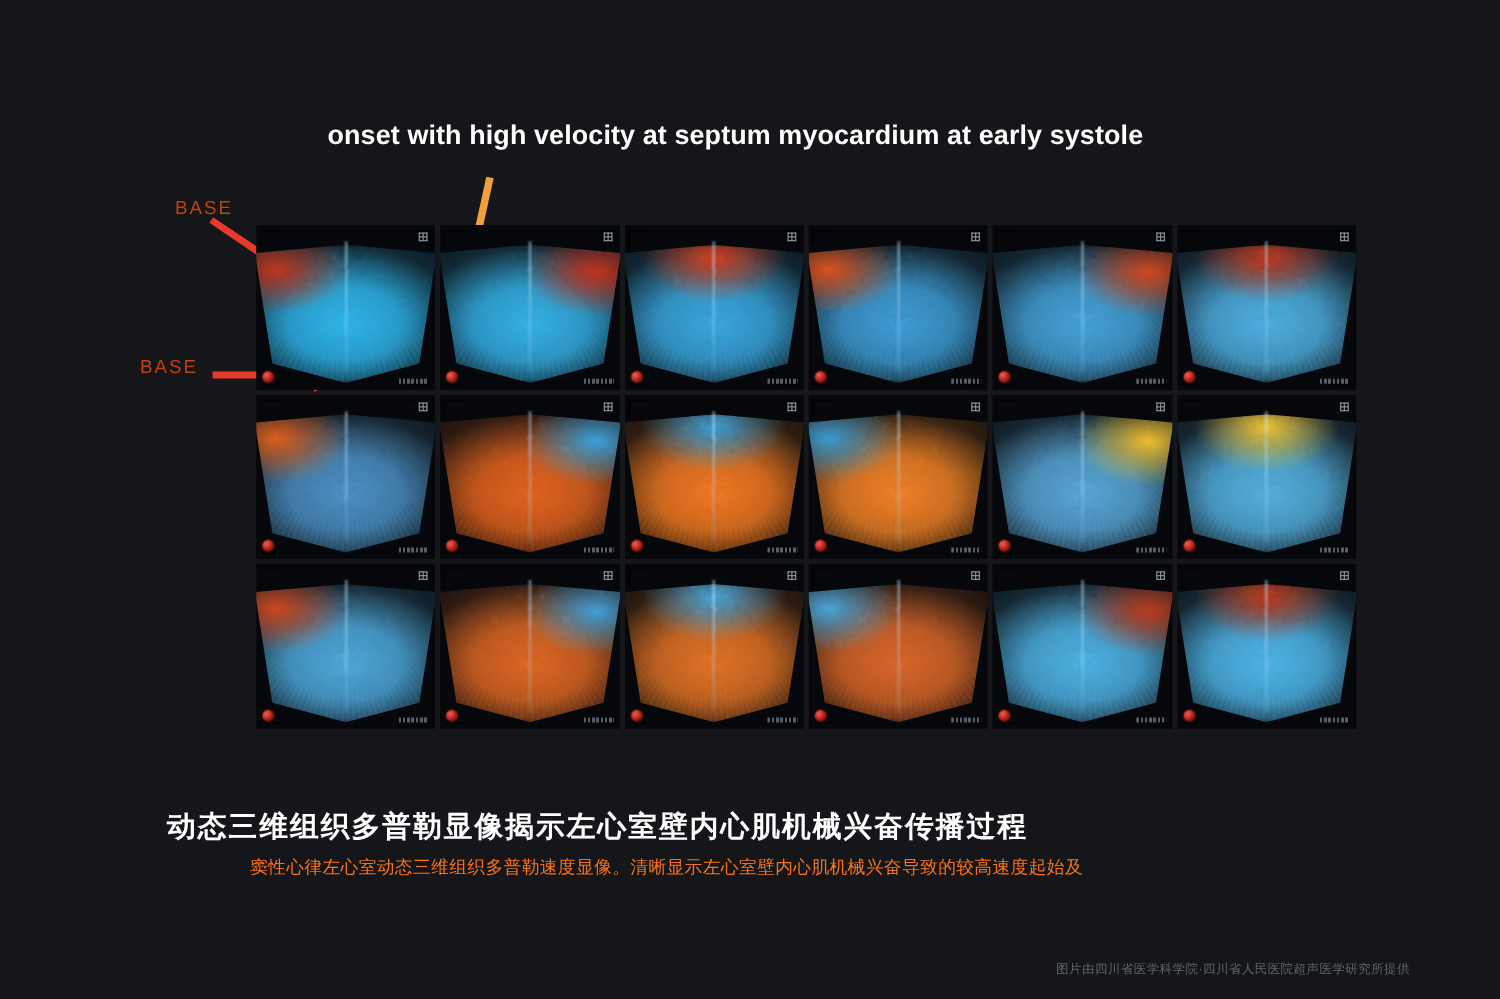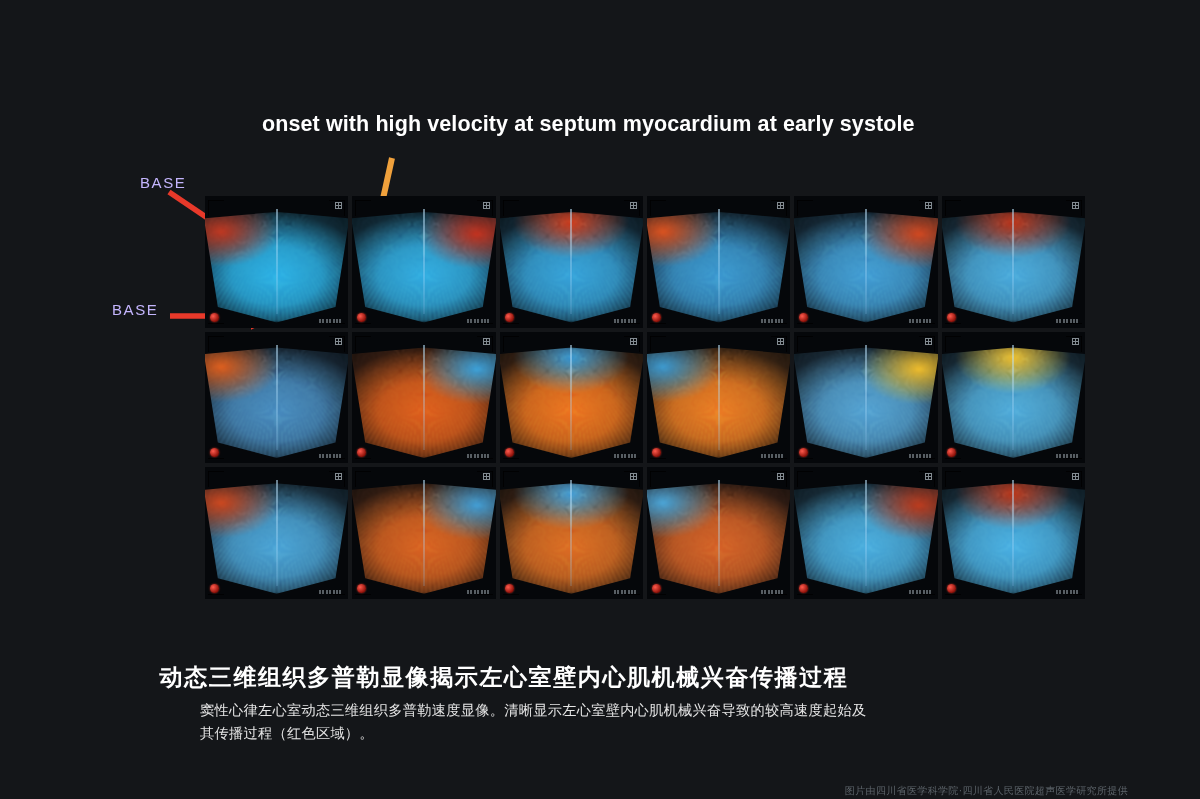--- a/index.html
+++ b/index.html
@@ -2,32 +2,32 @@
 <html><head>
 <meta charset="utf-8">
 <style>
   html,body{margin:0;padding:0;}
   body{
     width:1200px;height:799px;
     background:#141619;
     font-family:"Liberation Sans", sans-serif;
     overflow:hidden;position:relative;
   }
-  .slide{position:absolute;inset:0;margin-top:16px;}
+  .slide{position:absolute;inset:0;}
 
   
   .eng-title{
     position:absolute;left:262px;top:96px;width:800px;
     color:#ffffff;font-size:21.5px;font-weight:600;
     letter-spacing:.1px;white-space:nowrap;
   }
 
   
   .ann-label{
-    position:absolute;color:#c4b5fd;font-size:15px;
+    position:absolute;color:#c2410c;font-size:15px;
     letter-spacing:1.6px;font-weight:500;
   }
   .lbl-base{left:140px;top:158px;}
   .lbl-apex{left:112px;top:285px;}
 
   .arrow{position:absolute;pointer-events:none;}
 
   
   .grid{
     position:absolute;left:205px;top:180px;
@@ -94,25 +94,25 @@
   .micro-text{
     position:absolute;right:5px;bottom:5px;
     width:24px;height:4px;opacity:.55;
     background:repeating-linear-gradient(90deg,#9aa4ab 0 2px,transparent 2px 3.4px);
   }
 
   
   .cn-heading{
     position:absolute;left:0;top:646px;width:956px;
     text-align:center;color:#ffffff;
-    font-size:23px;font-weight:700;letter-spacing:1.6px;padding-left:26px;
+    font-size:23px;font-weight:700;letter-spacing:1.6px;
   }
   .cn-body{
     position:absolute;left:200px;top:683px;width:830px;
-    color:#e5e5e5;font-size:14.2px;line-height:23px;
+    color:#f97316;font-size:14.2px;line-height:23px;
     letter-spacing:.3px;
   }
   .cn-body div{white-space:nowrap;}
 
   .credit{
     position:absolute;right:72px;top:768px;
     color:#5d646a;font-size:10px;letter-spacing:.35px;
     white-space:nowrap;
   }
 </style>
@@ -388,17 +388,16 @@
         <div class="grid-glyph"></div>
         <div class="logo-mark"></div>
         <div class="micro-text"></div>
       </div>
     </div>
 
   <div class="cn-heading">动态三维组织多普勒显像揭示左心室壁内心肌机械兴奋传播过程</div>
 
   <div class="cn-body">
     <div>窦性心律左心室动态三维组织多普勒速度显像。清晰显示左心室壁内心肌机械兴奋导致的较高速度起始及</div>
-    <div>其传播过程（红色区域）。</div>
   </div>
 
   <div class="credit">图片由四川省医学科学院·四川省人民医院超声医学研究所提供</div>
 </div>
 
 </body></html>

